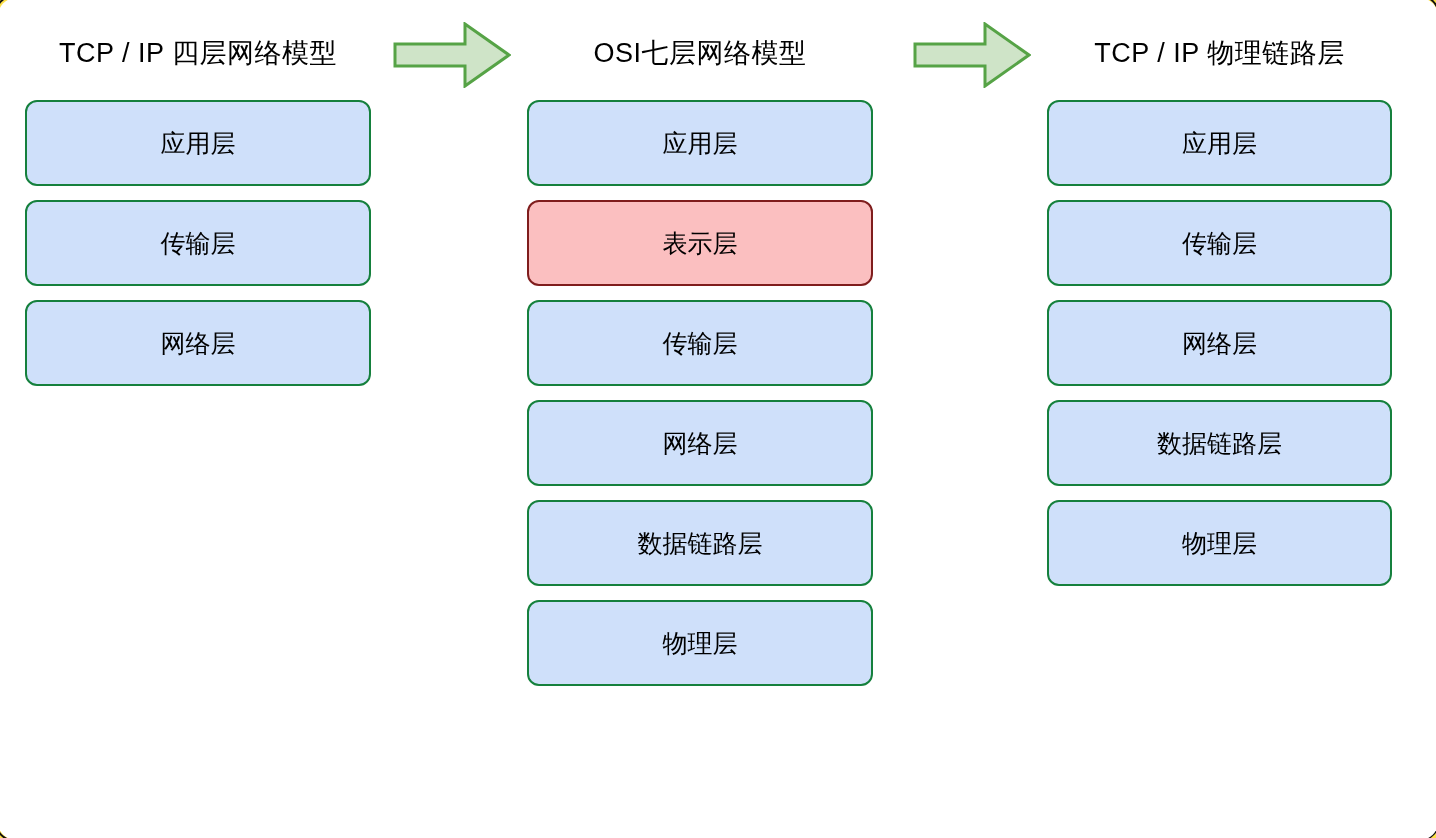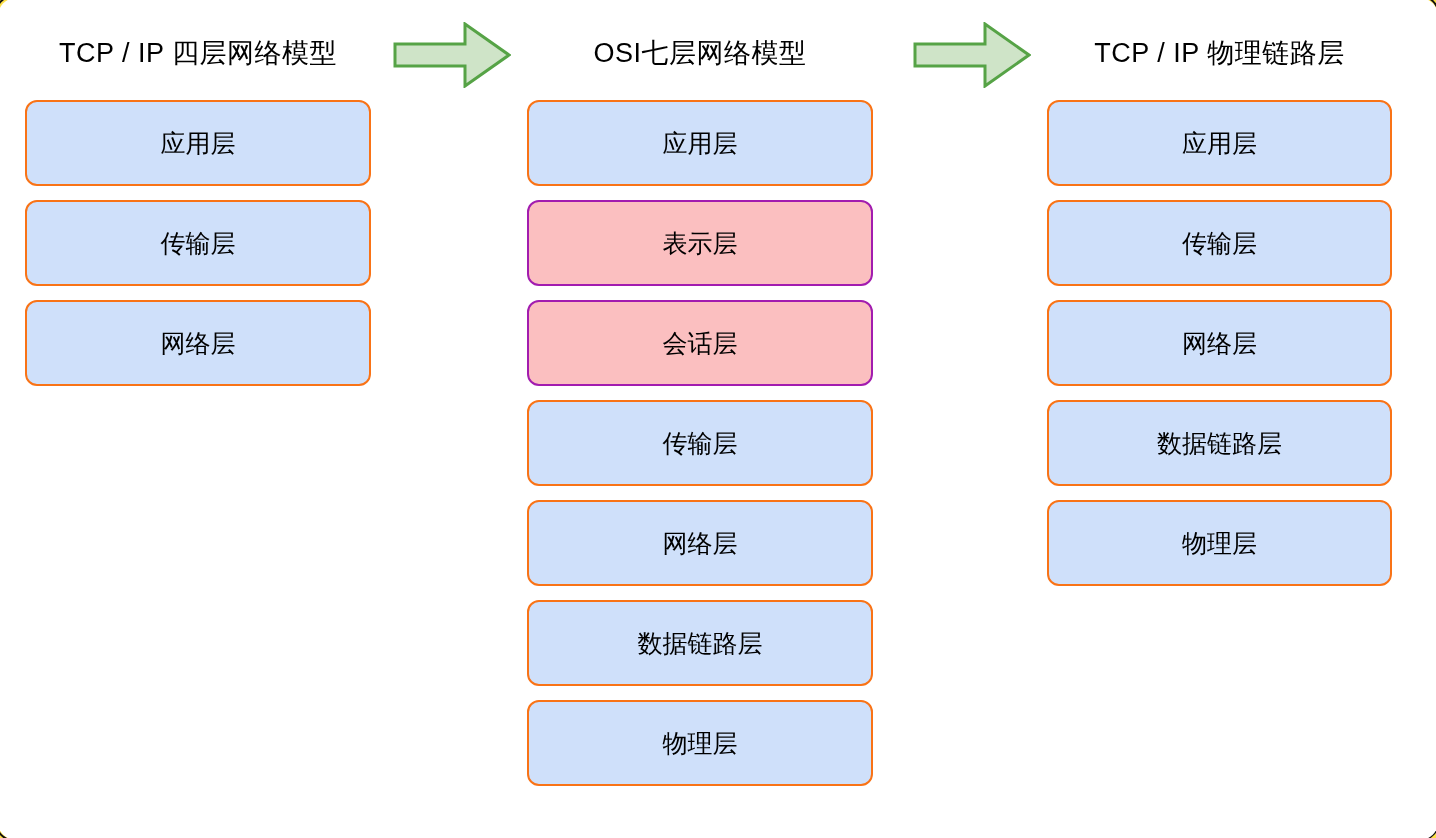--- a/index.html
+++ b/index.html
@@ -67,25 +67,25 @@
     margin-bottom: 14px;
     border-radius: 12px;
     display: flex;
     align-items: center;
     justify-content: center;
     font-size: 25px;
     color: #000000;
   }
   .layer-box.blue {
     background: #cfe0fa;
-    border: 2px solid #f97316;
+    border: 2px solid #15803d;
   }
   .layer-box.red {
     background: #fbbfc0;
-    border: 2px solid #a21caf;
+    border: 2px solid #7f1d1d;
   }
 
   
   #col-tcp4  { left: 25px;   width: 346px; }
   #col-osi7  { left: 527px;  width: 346px; }
   #col-tcp5  { left: 1047px; width: 345px; }
 
   .arrow {
     position: absolute;
     top: 22px;
@@ -126,23 +126,20 @@
 
   <div class="column" id="col-osi7">
     <div class="col-title">OSI七层网络模型</div>
     <div class="layer-stack">
       <div class="layer-box blue">
         <span>应用层</span>
       </div>
       <div class="layer-box red">
         <span>表示层</span>
       </div>
-      <div class="layer-box red">
-        <span>会话层</span>
-      </div>
       <div class="layer-box blue">
         <span>传输层</span>
       </div>
       <div class="layer-box blue">
         <span>网络层</span>
       </div>
       <div class="layer-box blue">
         <span>数据链路层</span>
       </div>
       <div class="layer-box blue">

